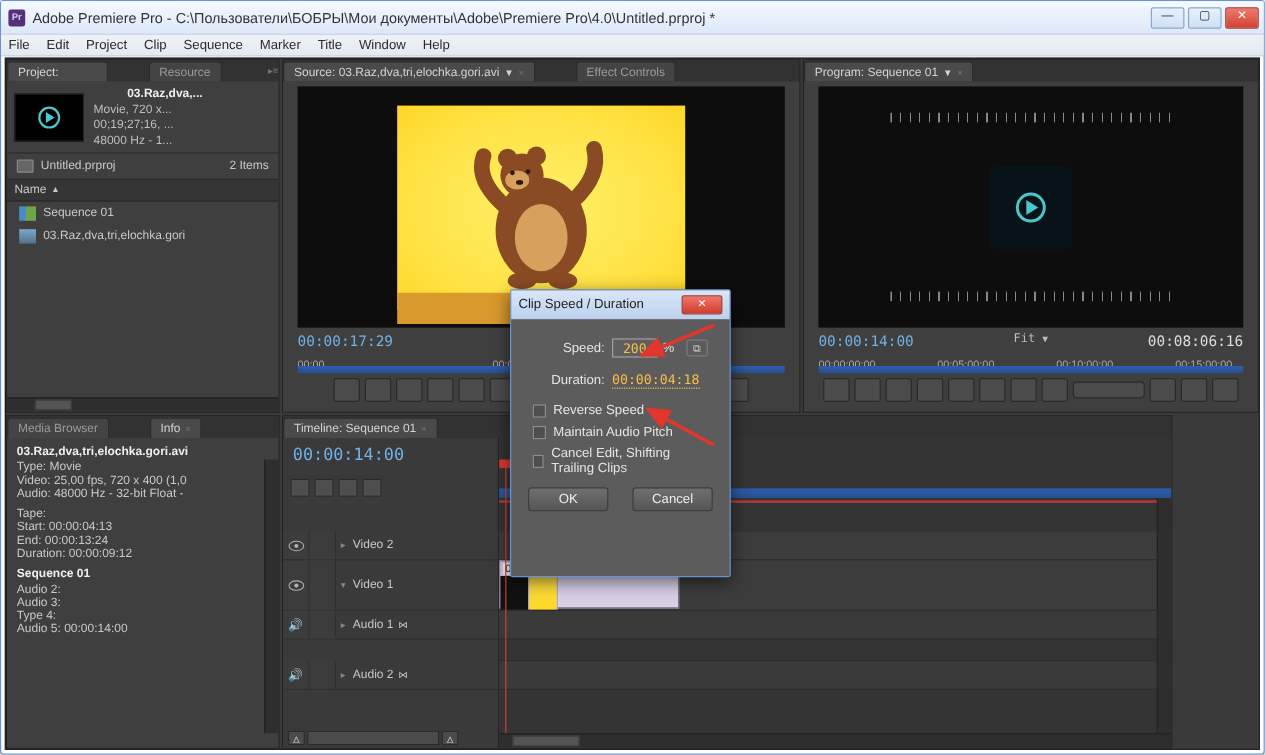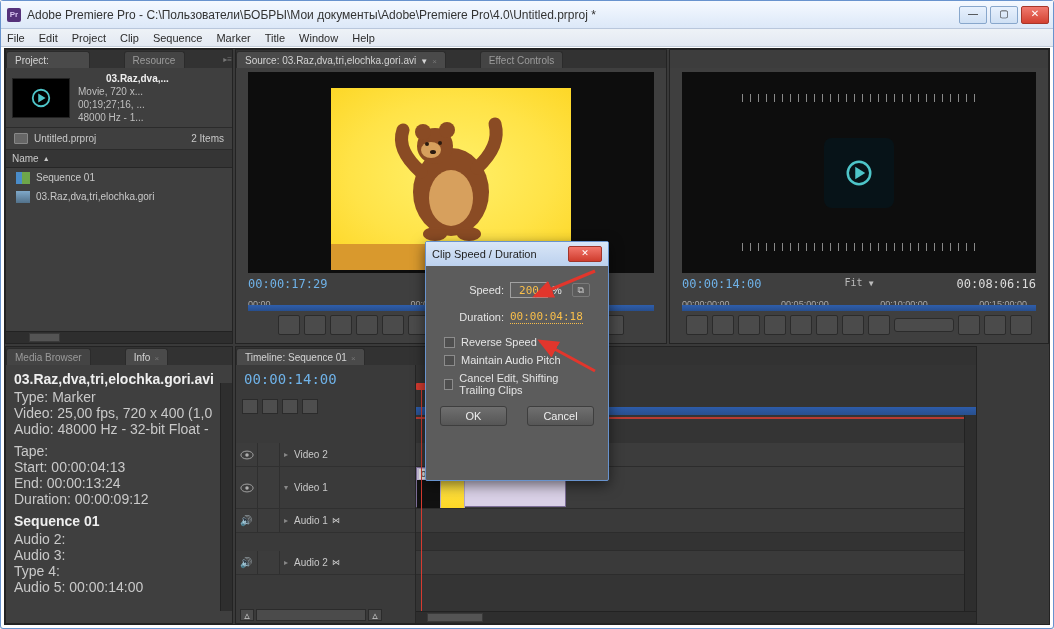--- a/index.html
+++ b/index.html
@@ -87,21 +87,21 @@
   .tl-row.audio{background:#3a3a3a;}
   .redln{position:absolute;left:0;top:52px;right:0;height:2px;background:#b83b32;}
   .playhead{position:absolute;top:24px;bottom:8px;width:1px;background:#d63b30;}
   .playhead::before{content:"";position:absolute;top:-6px;left:-5px;width:11px;height:7px;background:#d63b30;border-radius:1px;}
   
   .clip{position:absolute;top:0;height:40px;background:#d9d0e6;border:1px solid #7c6d97;font-size:9px;color:#333;}
   .clip .hdr{height:12px;background:#c9bfdc;display:flex;align-items:center;padding:0 2px;white-space:nowrap;overflow:hidden;}
   .clip .body{height:28px;display:flex;}
   .clip .fr{width:24px;height:100%;border-right:1px solid #b2a7c7;}
   
-  .med-top{padding:6px 8px;font-size:14px;}
+  .med-top{padding:6px 8px;font-size:10px;}
   .med-top .hd{font-weight:bold;color:#eee;margin-bottom:2px;}
   .med-sep{margin-top:6px;}
   
   .dialog{position:absolute;left:420px;top:192px;width:184px;height:240px;background:#5c5c5c;border:1px solid #6893ce;border-radius:2px;box-shadow:0 4px 14px rgba(0,0,0,.55);}
   .dlg-title{height:24px;background:linear-gradient(#d9e6f7,#bcd1ee);display:flex;align-items:center;justify-content:space-between;padding:0 6px;color:#1f1f1f;font-size:11px;}
   .dlg-close{width:34px;height:16px;background:linear-gradient(#f2766b,#cf3d2e);border:1px solid #a1352a;border-radius:2px;color:#fff;text-align:center;line-height:12px;font-size:9px;}
   .dlg-body{padding:16px 14px 10px;color:#e4e4e4;}
   .dlg-row{display:flex;align-items:center;margin-bottom:12px;font-size:11px;}
   .dlg-row .lbl{width:64px;text-align:right;margin-right:6px;}
   .dlg-row input.sp{width:38px;height:16px;background:#5f5f5f;border:1px solid #a1a1a1;color:#fabf4a;font-family:monospace;font-size:11px;text-align:center;}
@@ -238,20 +238,23 @@
           <div class="btn"></div>
           <div style="width:60px;height:14px;background:#4b4b4b;border:1px solid #2b2b2b;border-radius:3px;"></div>
           <div class="btn"></div>
           <div class="btn"></div>
           <div class="btn"></div>
         </div>
       </div>
     </div>
 
     <div class="panel p-program program">
+      <div class="tabs">
+        <div class="tab active"><span>Program: Sequence 01</span><span style="margin-left:4px;font-size:8px;">▼</span><span class="x">×</span></div>
+      </div>
       <div class="panelbody">
         <div class="viewer">
           <div class="viewer-trans" style="top:22px;left:60px;right:60px;bottom:auto;">
               <div class="ticks"></div>
             </div>
           <div class="logo">
             <svg viewBox="0 0 24 24">
                 <circle cx="12" cy="12" r="9" fill="none" stroke="#4ec5c9" stroke-width="2"></circle>
                 <path d="M9 7l8 5-8 5z" fill="#4ec5c9"></path>
               </svg>
@@ -290,21 +293,21 @@
     </div>
 
     <div class="panel p-media">
       <div class="tabs">
         <div class="tab"><span>Media Browser</span></div>
         <div class="tab active"><span>Info</span><span class="x">×</span></div>
       </div>
       <div class="panelbody">
         <div class="med-top">
           <div class="hd">03.Raz,dva,tri,elochka.gori.avi</div>
-          <div>Type: Marker</div>
+          <div>Type: Movie</div>
           <div>Video: 25,00 fps, 720 x 400 (1,0</div>
           <div>Audio: 48000 Hz - 32-bit Float -</div>
           <div class="med-sep">Tape:</div>
           <div>Start: 00:00:04:13</div>
           <div>End: 00:00:13:24</div>
           <div>Duration: 00:00:09:12</div>
           <div class="hd med-sep">Sequence 01</div>
           <div>Audio 2:</div>
           <div>Audio 3:</div>
           <div>Type 4:</div>

